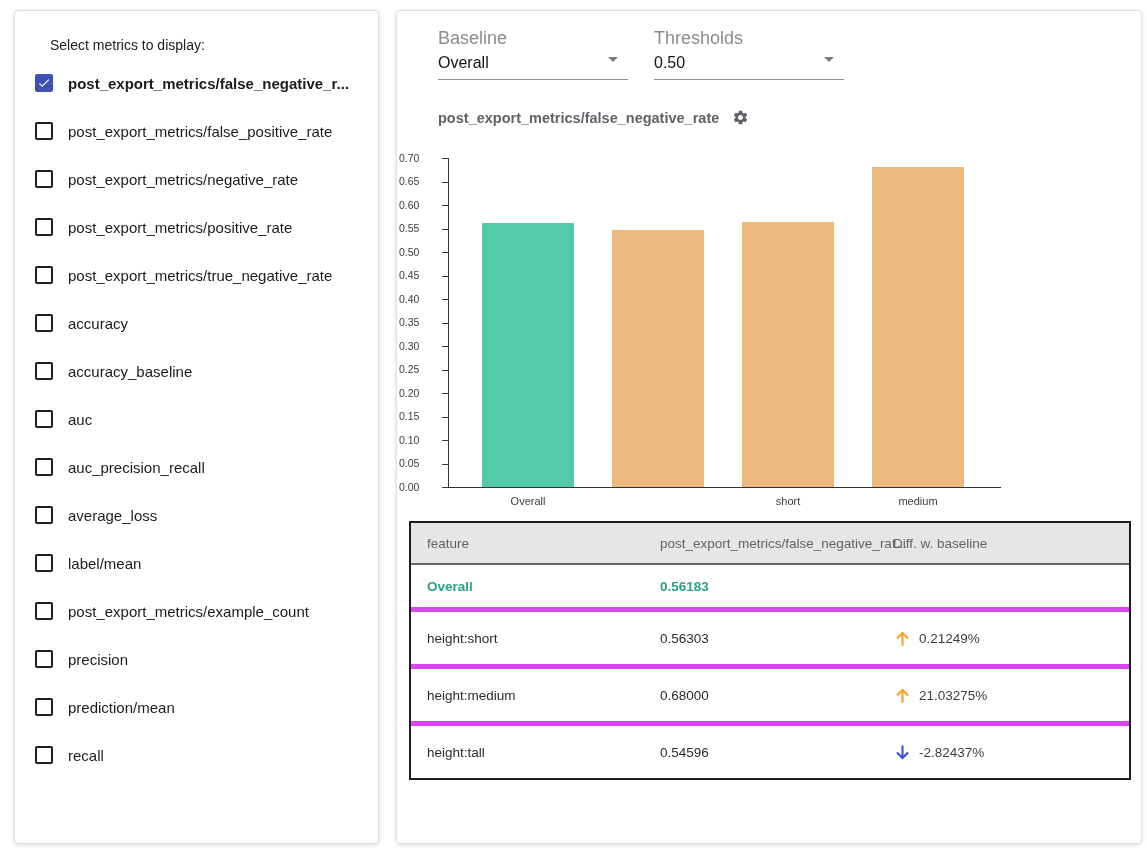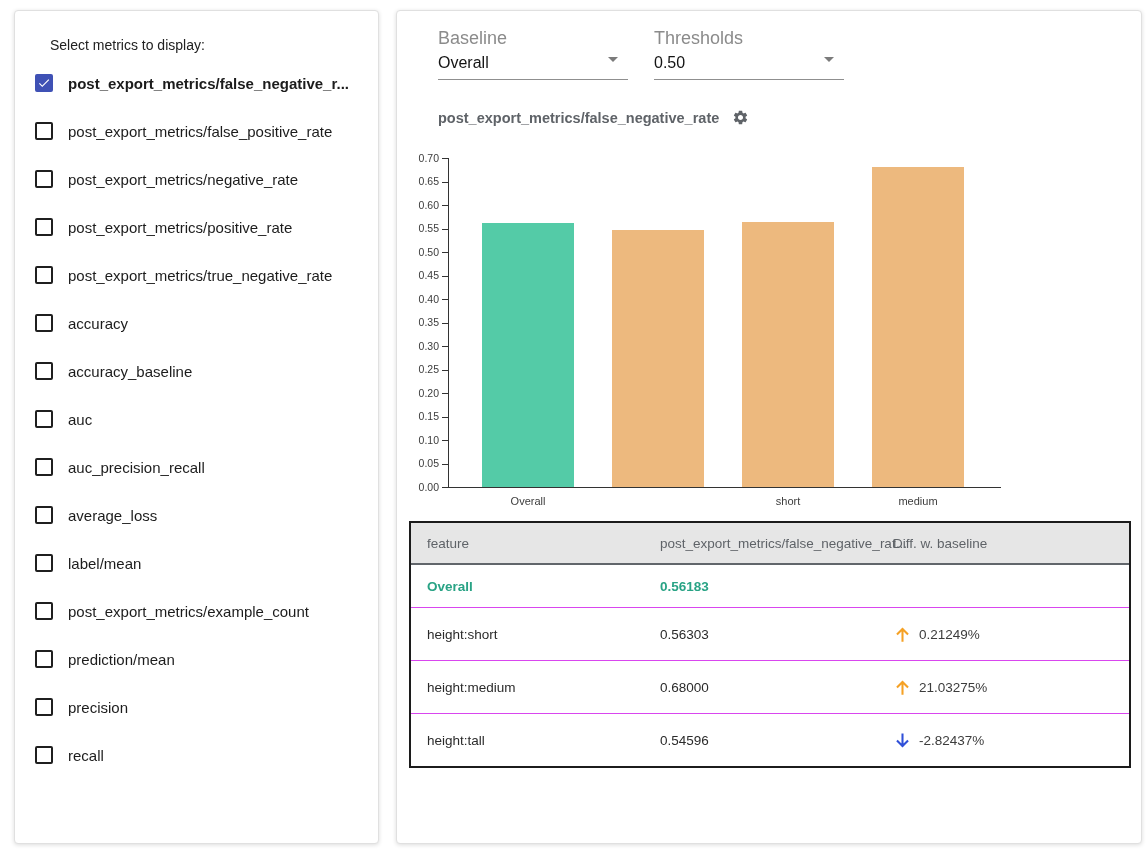--- a/index.html
+++ b/index.html
@@ -32,28 +32,28 @@
   .dd-baseline{left:41px;}
   .dd-thresholds{left:257px;}
   .chart-header{position:absolute;left:41px;top:98px;display:flex;align-items:center;gap:13px;}
   .chart-title{font-size:14.5px;font-weight:bold;color:#5f6368;}
   .gear{width:17px;height:17px;cursor:pointer;}
   
   .chart{position:absolute;left:0;top:137px;width:744px;height:380px;}
   .yaxis{position:absolute;background:#333;width:1px;}
   .xaxis{position:absolute;background:#333;height:1px;}
   .ytick{position:absolute;width:7px;height:1px;background:#333;}
-  .yticklabel{position:absolute;width:40px;text-align:right;font-size:10.5px;color:#3c3c3c;line-height:11px;}
+  .yticklabel{position:absolute;width:40px;text-align:left;font-size:10.5px;color:#3c3c3c;line-height:11px;}
   .bar{position:absolute;}
   .xcatlabel{position:absolute;width:100px;text-align:center;font-size:11px;color:#3c3c3c;}
   
   .mtable{position:absolute;left:12px;top:510px;width:718px;border:2px solid #1c1c1c;background:#fff;}
   .trow{display:grid;grid-template-columns:233px 233px 1fr;align-items:center;padding-left:16px;}
   .thead{height:40px;background:#e6e6e6;color:#5f6368;font-size:13.5px;border-bottom:2px solid #61666b;}
-  .tbody-row{height:52px;font-size:13.5px;color:#2b2b2b;border-top:1px solid #d946ef;}
+  .tbody-row{height:52px;font-size:13.5px;color:#2b2b2b;border-top:5px solid #d946ef;}
   .tbody-row.baseline-row{height:42px;border-top:none;font-weight:bold;}
   .diff-cell{display:flex;align-items:center;gap:7px;font-size:13.5px;color:#3c3c3c;}
   .diff-arrow{width:19px;height:19px;display:block;}
 </style>
 </head>
 <body>
 
 <div class="page">
 
   <aside class="card sidebar">
@@ -106,25 +106,25 @@
         <div class="metric-item">
           <span class="cbox"></span>
           <span class="metric-label">label/mean</span>
         </div>
         <div class="metric-item">
           <span class="cbox"></span>
           <span class="metric-label">post_export_metrics/example_count</span>
         </div>
         <div class="metric-item">
           <span class="cbox"></span>
+          <span class="metric-label">precision</span>
+        </div>
+        <div class="metric-item">
+          <span class="cbox"></span>
           <span class="metric-label">prediction/mean</span>
-        </div>
-        <div class="metric-item">
-          <span class="cbox"></span>
-          <span class="metric-label">precision</span>
         </div>
         <div class="metric-item">
           <span class="cbox"></span>
           <span class="metric-label">recall</span>
         </div>
       </div>
   </aside>
 
   <main class="card main">
 

